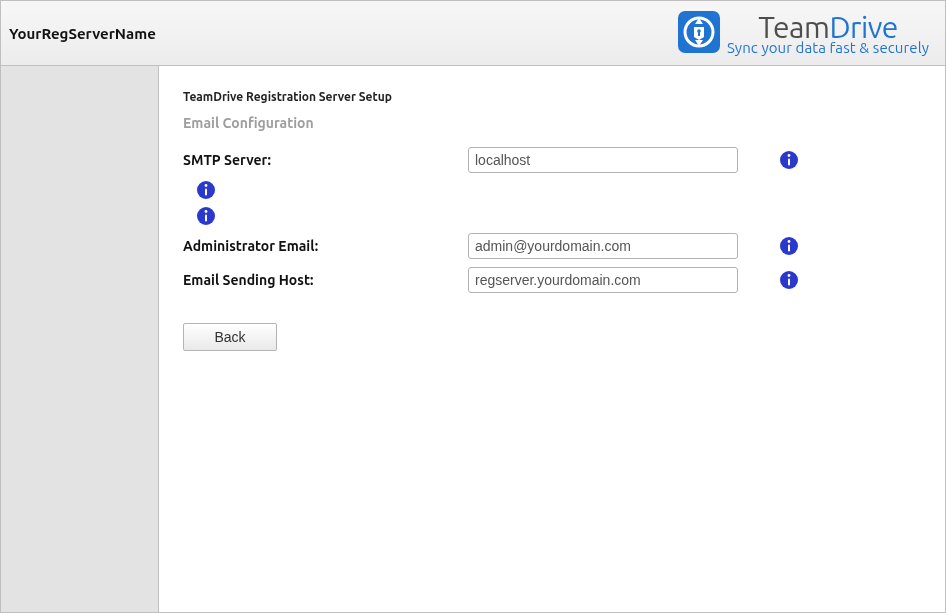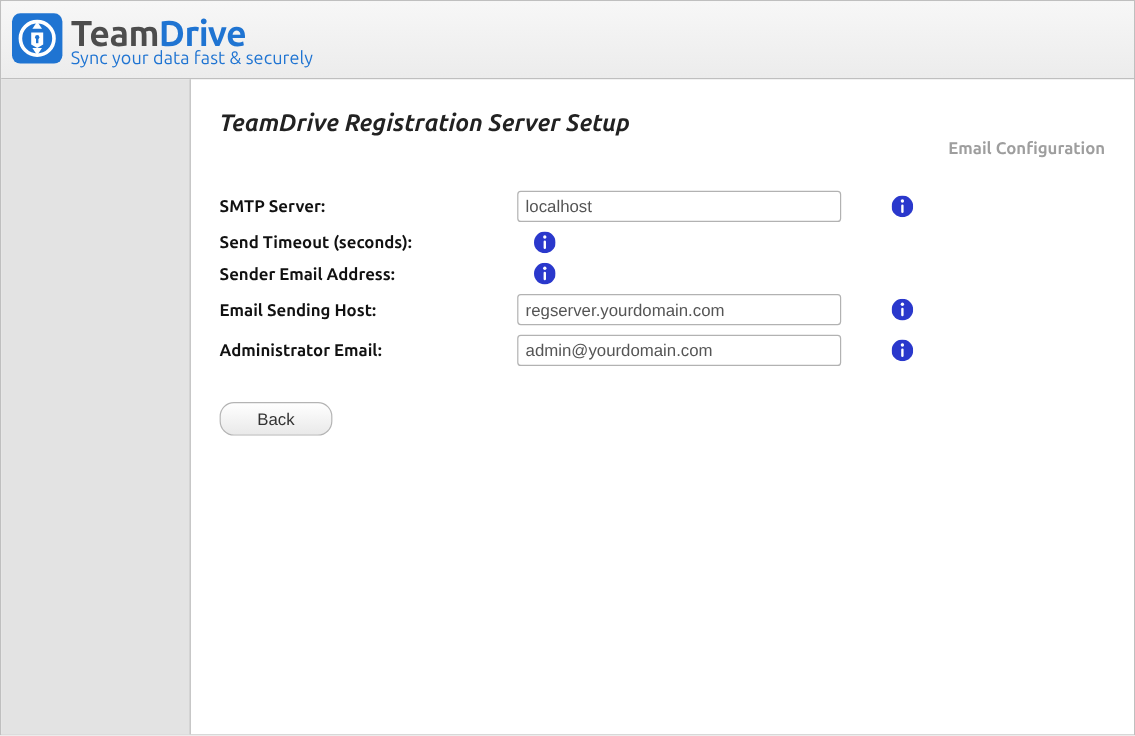--- a/index.html
+++ b/index.html
@@ -39,22 +39,23 @@
       align-items: center;
       gap: 6px;
     }
     .logo-word {
       display: flex;
       flex-direction: column;
       line-height: 1;
     }
     .logo-main {
       font-size: 30px;
-      font-weight: bold;
+      font-weight: normal;
       letter-spacing: -0.5px;
+      text-align: center;
     }
     .logo-main .team { color: #4d4d4d; }
     .logo-main .drive { color: #1f74d2; }
     .logo-tag {
       font-size: 15px;
       color: #1f74d2;
       text-align: right;
       margin-top: -2px;
       letter-spacing: 0.1px;
     }
@@ -67,30 +68,28 @@
       width: 158px;
       background: #e3e3e3;
       border-right: 1px solid #bfbfbf;
     }
     .main {
       flex: 1;
       padding: 24px 24px 24px 24px;
     }
     .page-title {
       font-weight: bold;
-      font-size: 20px;
-      margin-bottom: 2px;
-      font-style: italic;
+      font-size: 12px;
+      margin-bottom: 12px;
     }
     .page-subtitle {
       color: #9e9e9e;
       font-weight: bold;
       font-size: 14px;
-      margin-bottom: 28px;
-      text-align: right;
+      margin-bottom: 16px;
     }
     .form-row {
       display: flex;
       align-items: center;
       margin-bottom: 8px;
       gap: 28px;
     }
     .form-label {
       width: 220px;
       font-weight: bold;
@@ -99,20 +98,21 @@
     }
     .form-input {
       width: 270px;
       height: 26px;
       border: 1px solid #b2b2b2;
       border-radius: 3px;
       padding: 3px 6px;
       font-size: 14px;
       color: #555;
       background: #fff;
+      margin-left: 37px;
     }
     .info-icon {
       width: 18px;
       height: 18px;
       margin-left: 14px;
       display: inline-flex;
       align-items: center;
       justify-content: center;
       cursor: pointer;
     }
@@ -120,33 +120,34 @@
     .button-row {
       display: flex;
       margin-top: 30px;
       width: 503px;
       justify-content: space-between;
     }
     .btn {
       min-width: 94px;
       height: 28px;
       border: 1px solid #b4b4b4;
-      border-radius: 12px;
+      border-radius: 2px;
       background: linear-gradient(#ffffff, #e9e9e9);
       font-size: 14px;
       color: #333;
       cursor: pointer;
       padding: 0 16px;
     }
   </style>
 </head>
 <body>
 
 <div class="outer">
   <div class="header">
+    <div class="server-name">YourRegServerName</div>
     <div class="logo">
       <span>
         <svg width="44" height="44" viewBox="0 0 44 44">
           <rect x="1" y="1" width="42" height="42" rx="7" fill="#1f74d2"></rect>
           <circle cx="22" cy="22" r="14" fill="none" stroke="#fff" stroke-width="3"></circle>
           <path d="M22 8 L26 14 L18 14 Z" fill="#fff"></path>
           <path d="M22 36 L18 30 L26 30 Z" fill="#fff"></path>
           <path d="M17 17 L27 17 L27 27 L22 30 L17 27 Z" fill="#fff"></path>
           <circle cx="22" cy="21" r="1.8" fill="#1f74d2"></circle>
           <rect x="21" y="22" width="2" height="4" fill="#1f74d2"></rect>
@@ -173,56 +174,54 @@
         <span class="info-icon">
           <svg width="18" height="18" viewBox="0 0 18 18">
               <circle cx="9" cy="9" r="9" fill="#2a38cc"></circle>
               <rect x="8" y="7.5" width="2" height="7" rx="1" fill="#fff"></rect>
               <circle cx="9" cy="4.5" r="1.4" fill="#fff"></circle>
             </svg>
         </span>
       </div>
 
       <div class="form-row">
-        <div class="form-label">Send Timeout (seconds):</div>
-        <span class="info-icon">
-          <svg width="18" height="18" viewBox="0 0 18 18">
-              <circle cx="9" cy="9" r="9" fill="#2a38cc"></circle>
-              <rect x="8" y="7.5" width="2" height="7" rx="1" fill="#fff"></rect>
-              <circle cx="9" cy="4.5" r="1.4" fill="#fff"></circle>
-            </svg>
-        </span>
-      </div>
-
-      <div class="form-row">
-        <div class="form-label">Sender Email Address:</div>
+        <span class="info-icon">
+          <svg width="18" height="18" viewBox="0 0 18 18">
+              <circle cx="9" cy="9" r="9" fill="#2a38cc"></circle>
+              <rect x="8" y="7.5" width="2" height="7" rx="1" fill="#fff"></rect>
+              <circle cx="9" cy="4.5" r="1.4" fill="#fff"></circle>
+            </svg>
+        </span>
+      </div>
+
+      <div class="form-row">
+        <span class="info-icon">
+          <svg width="18" height="18" viewBox="0 0 18 18">
+              <circle cx="9" cy="9" r="9" fill="#2a38cc"></circle>
+              <rect x="8" y="7.5" width="2" height="7" rx="1" fill="#fff"></rect>
+              <circle cx="9" cy="4.5" r="1.4" fill="#fff"></circle>
+            </svg>
+        </span>
+      </div>
+
+      <div class="form-row">
+        <div class="form-label">Administrator Email:</div>
+        <input class="form-input" value="admin@yourdomain.com" style="">
         <span class="info-icon">
           <svg width="18" height="18" viewBox="0 0 18 18">
               <circle cx="9" cy="9" r="9" fill="#2a38cc"></circle>
               <rect x="8" y="7.5" width="2" height="7" rx="1" fill="#fff"></rect>
               <circle cx="9" cy="4.5" r="1.4" fill="#fff"></circle>
             </svg>
         </span>
       </div>
 
       <div class="form-row">
         <div class="form-label">Email Sending Host:</div>
         <input class="form-input" value="regserver.yourdomain.com" style="">
-        <span class="info-icon">
-          <svg width="18" height="18" viewBox="0 0 18 18">
-              <circle cx="9" cy="9" r="9" fill="#2a38cc"></circle>
-              <rect x="8" y="7.5" width="2" height="7" rx="1" fill="#fff"></rect>
-              <circle cx="9" cy="4.5" r="1.4" fill="#fff"></circle>
-            </svg>
-        </span>
-      </div>
-
-      <div class="form-row">
-        <div class="form-label">Administrator Email:</div>
-        <input class="form-input" value="admin@yourdomain.com" style="">
         <span class="info-icon">
           <svg width="18" height="18" viewBox="0 0 18 18">
               <circle cx="9" cy="9" r="9" fill="#2a38cc"></circle>
               <rect x="8" y="7.5" width="2" height="7" rx="1" fill="#fff"></rect>
               <circle cx="9" cy="4.5" r="1.4" fill="#fff"></circle>
             </svg>
         </span>
       </div>
 
       <div class="button-row">

